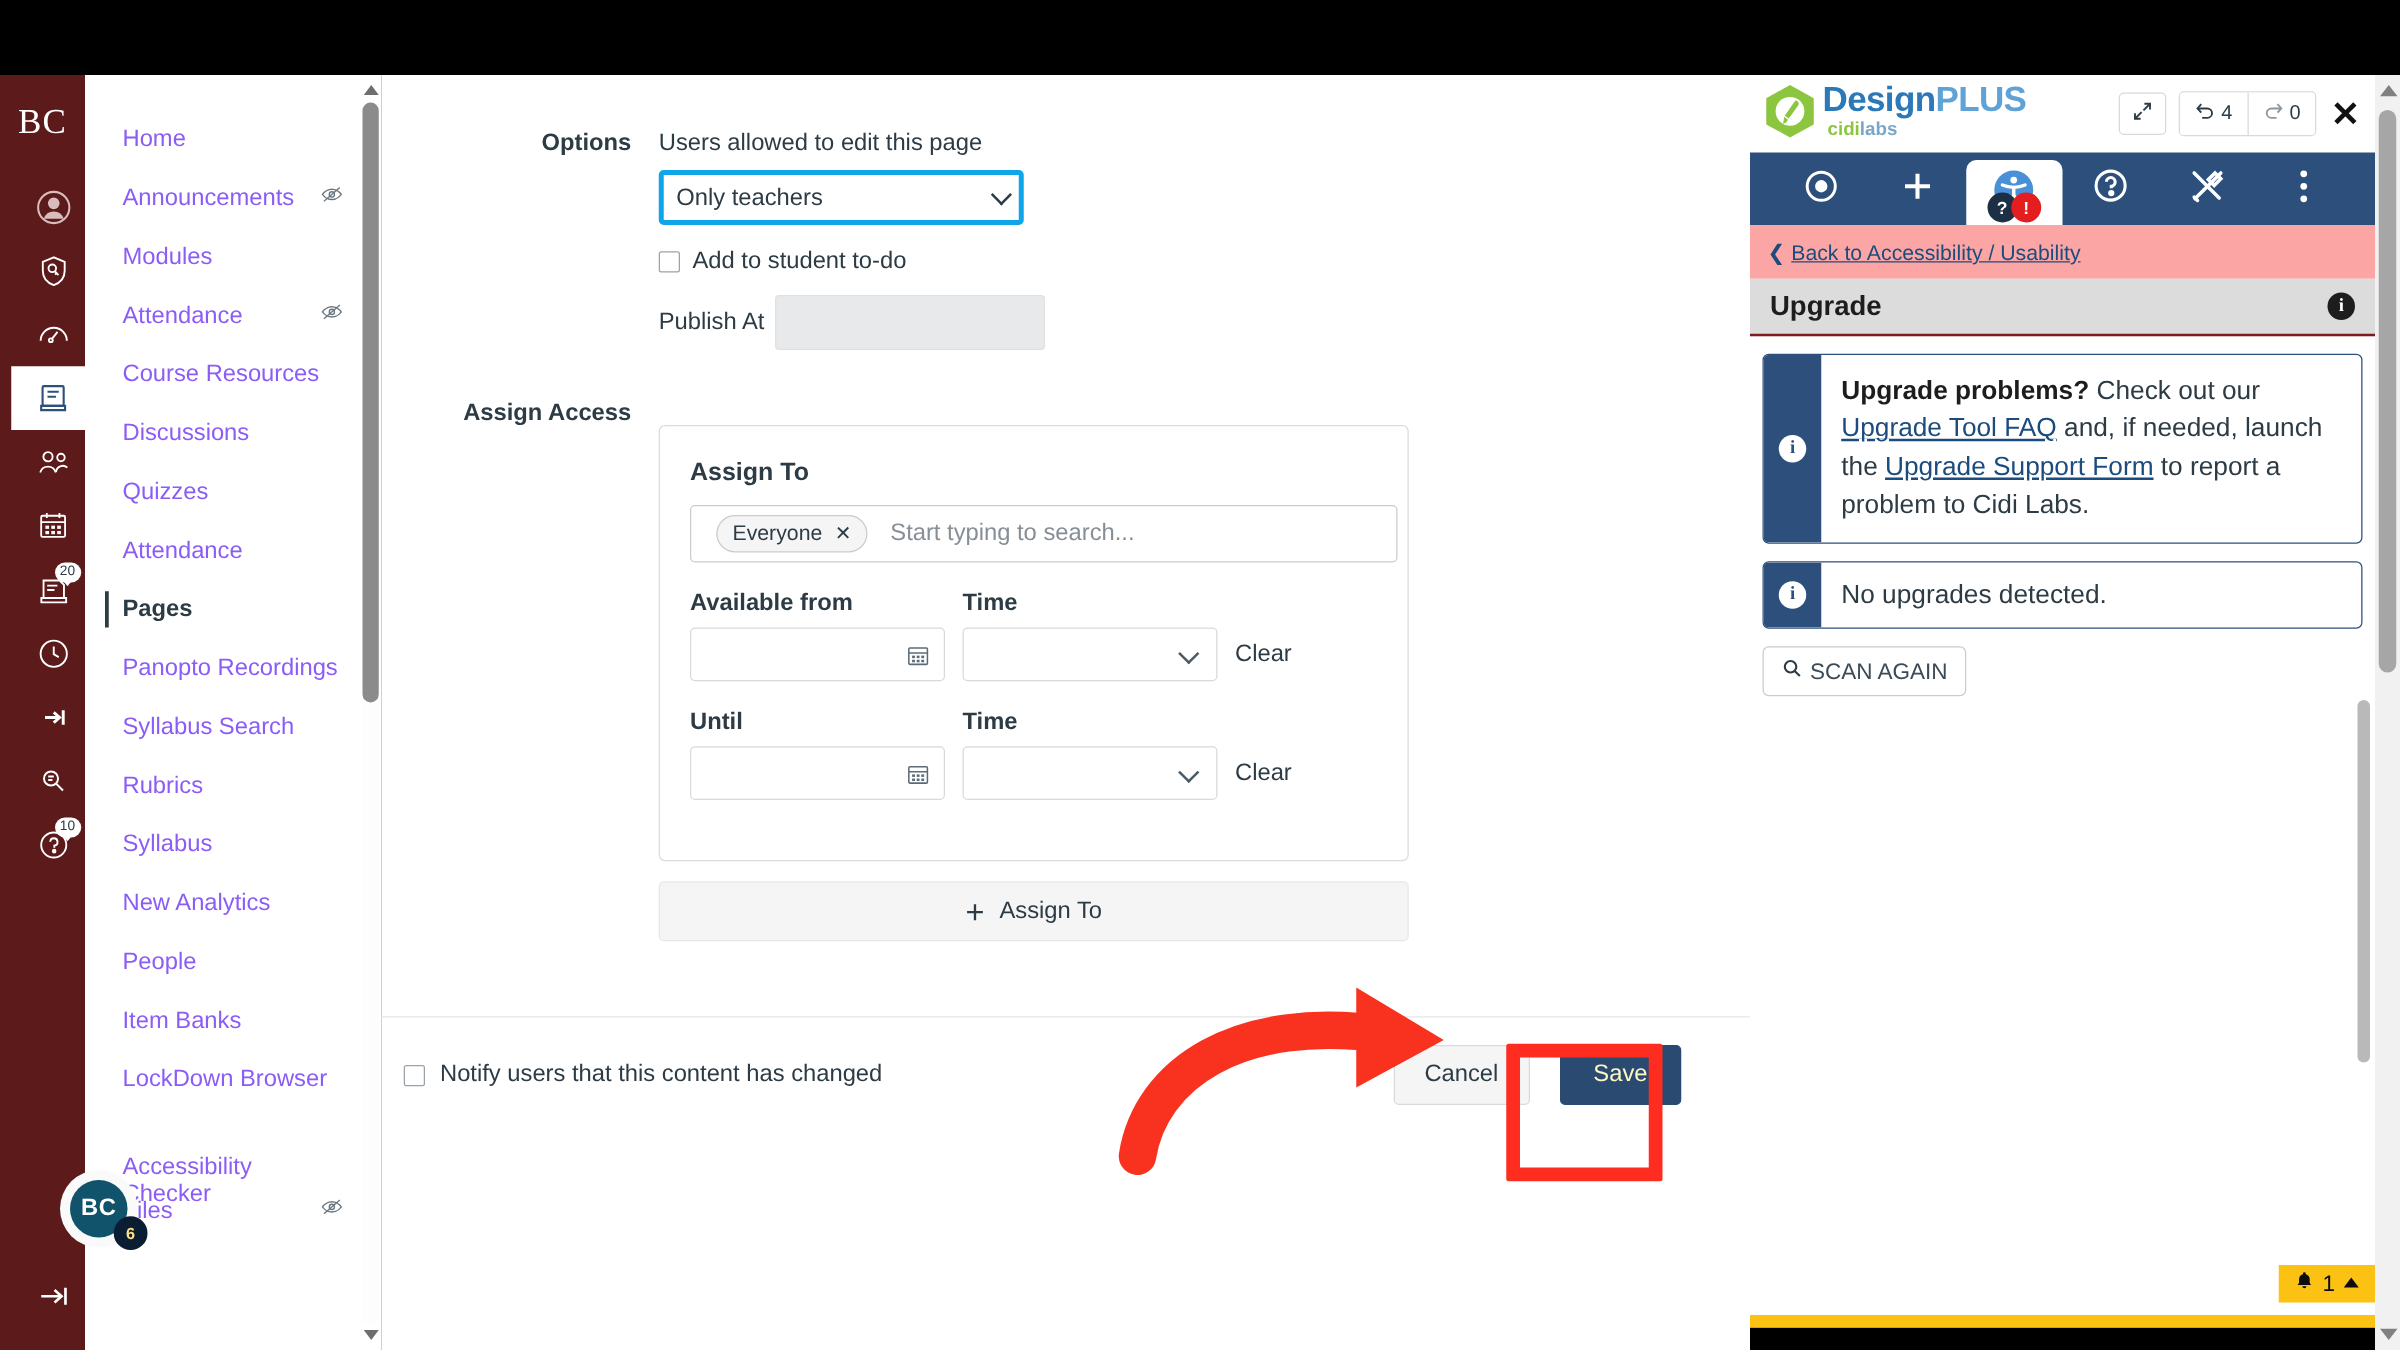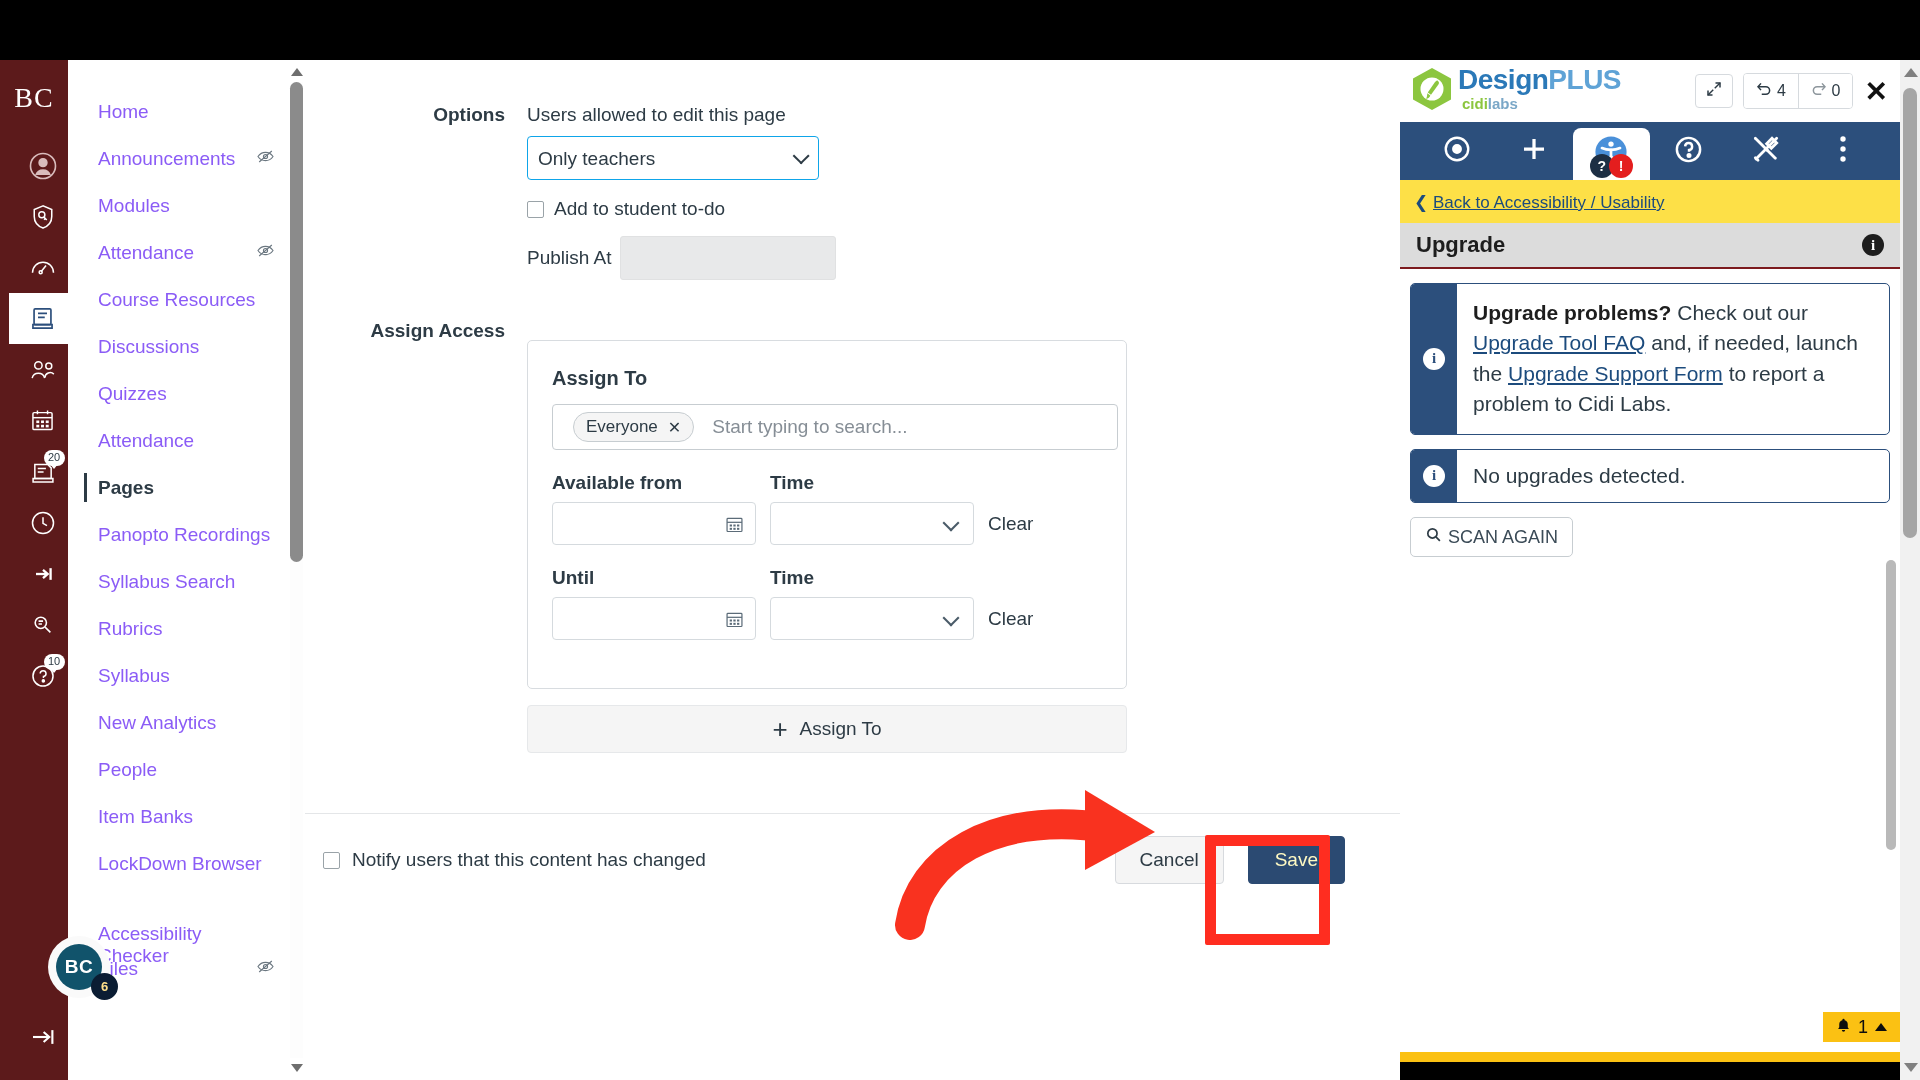--- a/index.html
+++ b/index.html
@@ -98,21 +98,21 @@
   .form-row { display: flex; align-items: flex-start; }
   .form-label {
     width: 222px; text-align: right; padding-right: 22px;
     font-size: 19px; font-weight: bold; color: #2d3b45; flex: 0 0 222px;
   }
   .form-field { flex: 1; }
   .field-caption { font-size: 19px; color: #2d3b45; margin-bottom: 10px; }
 
   select.dropdown {
     width: 292px; height: 44px; font-size: 19px; color: #2d3b45;
-    border: 1px solid #0ea5e9; border-radius: 4px; background: #fff;
+    border: 4px solid #0ea5e9; border-radius: 4px; background: #fff;
     padding: 0 10px; font-family: "Liberation Sans", sans-serif;
     appearance: none; -webkit-appearance: none;
   }
   .select-wrap { position: relative; width: 292px; }
   .select-wrap .caret {
     position: absolute; right: 14px; top: 16px; pointer-events: none;
     width: 12px; height: 12px; border-right: 2px solid #2d3b45;
     border-bottom: 2px solid #2d3b45; transform: rotate(45deg) translateY(-3px);
   }
   .chk-row { display: flex; align-items: center; margin-top: 18px; }
@@ -244,21 +244,21 @@
     background: #fff; border-radius: 8px 8px 0 0; margin-top: 6px;
   }
   .dp-tab .badge-err, .dp-tab .badge-q {
     position: absolute; border-radius: 50%; display: flex; align-items: center;
     justify-content: center; font-size: 14px; font-weight: bold; color: #fff;
   }
   .dp-tab .badge-q { width: 24px; height: 24px; background: #1d2f44; left: 17px; bottom: 2px; }
   .dp-tab .badge-err { width: 24px; height: 24px; background: #e41e1e; right: 17px; bottom: 2px; }
 
   .dp-back {
-    padding: 12px 14px 10px 14px; background: #fde047;
+    padding: 12px 14px 10px 14px; background: #fca5a5;
     font-size: 17px; color: #1c4b7d;
   }
   .dp-back a { color: #1c4b7d; text-decoration: underline; cursor: pointer; }
   .dp-section-head {
     height: 46px; background: #dcdcdc; border-bottom: 2px solid #7c1a1e;
     display: flex; align-items: center; padding: 0 16px;
   }
   .dp-section-head h2 { font-size: 22px; color: #1d1d1d; }
   .dp-info-circle {
     margin-left: auto; width: 22px; height: 22px; border-radius: 50%; background: #1d1d1d;

